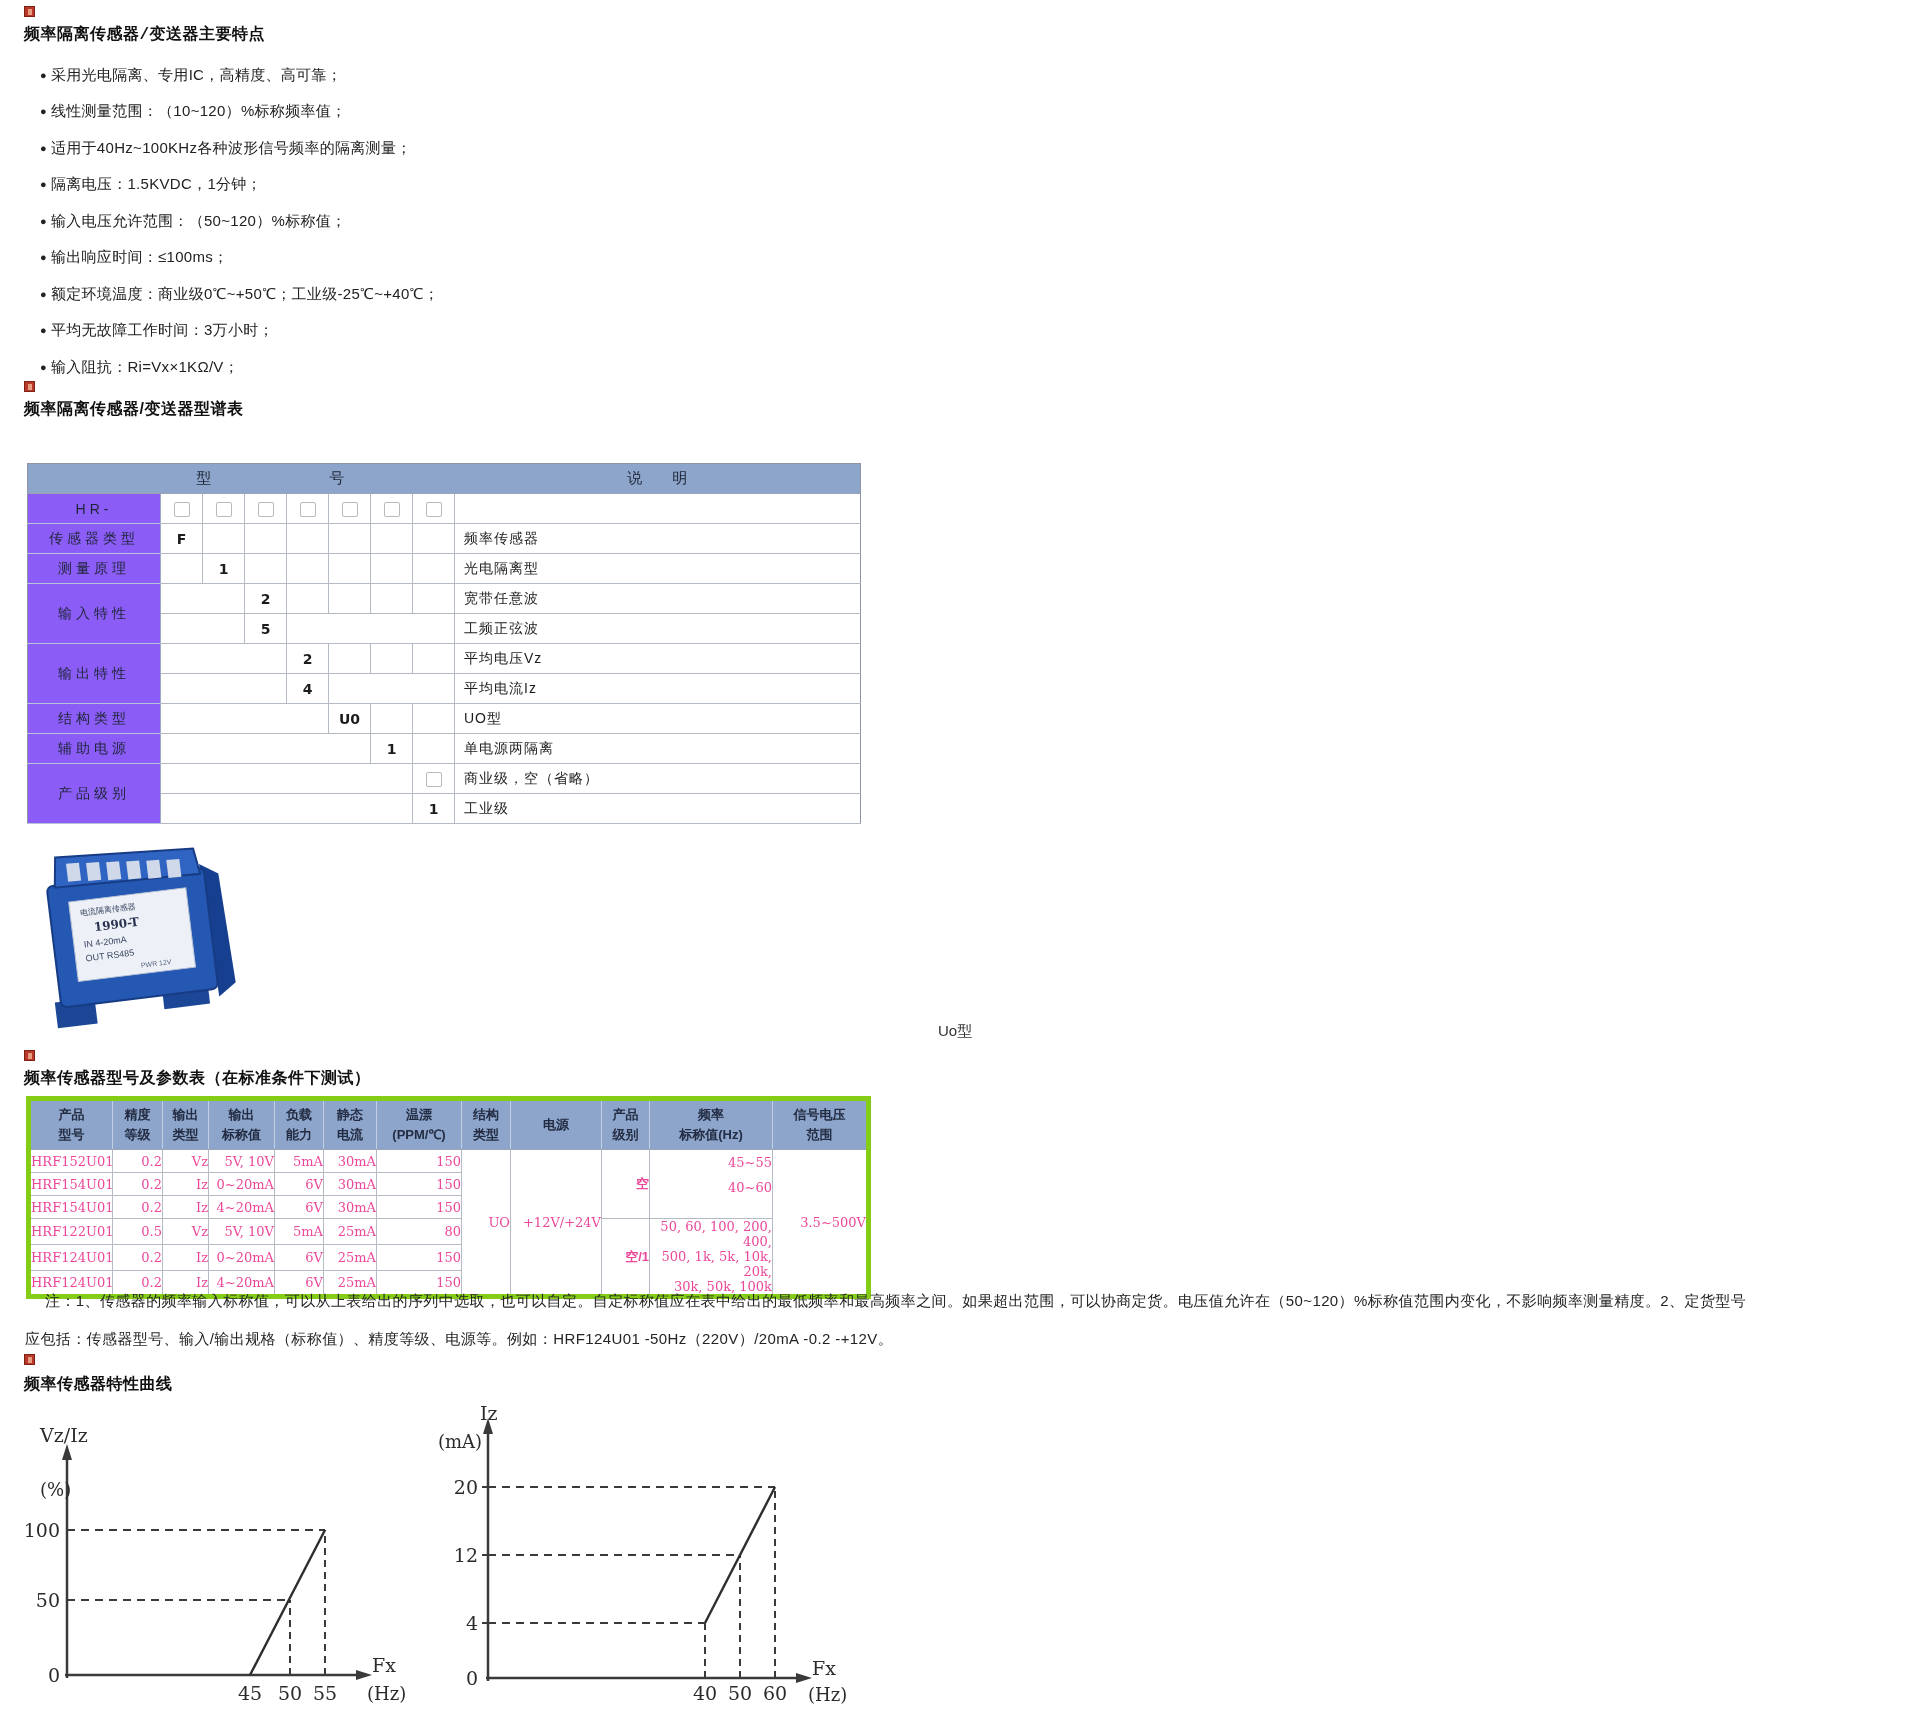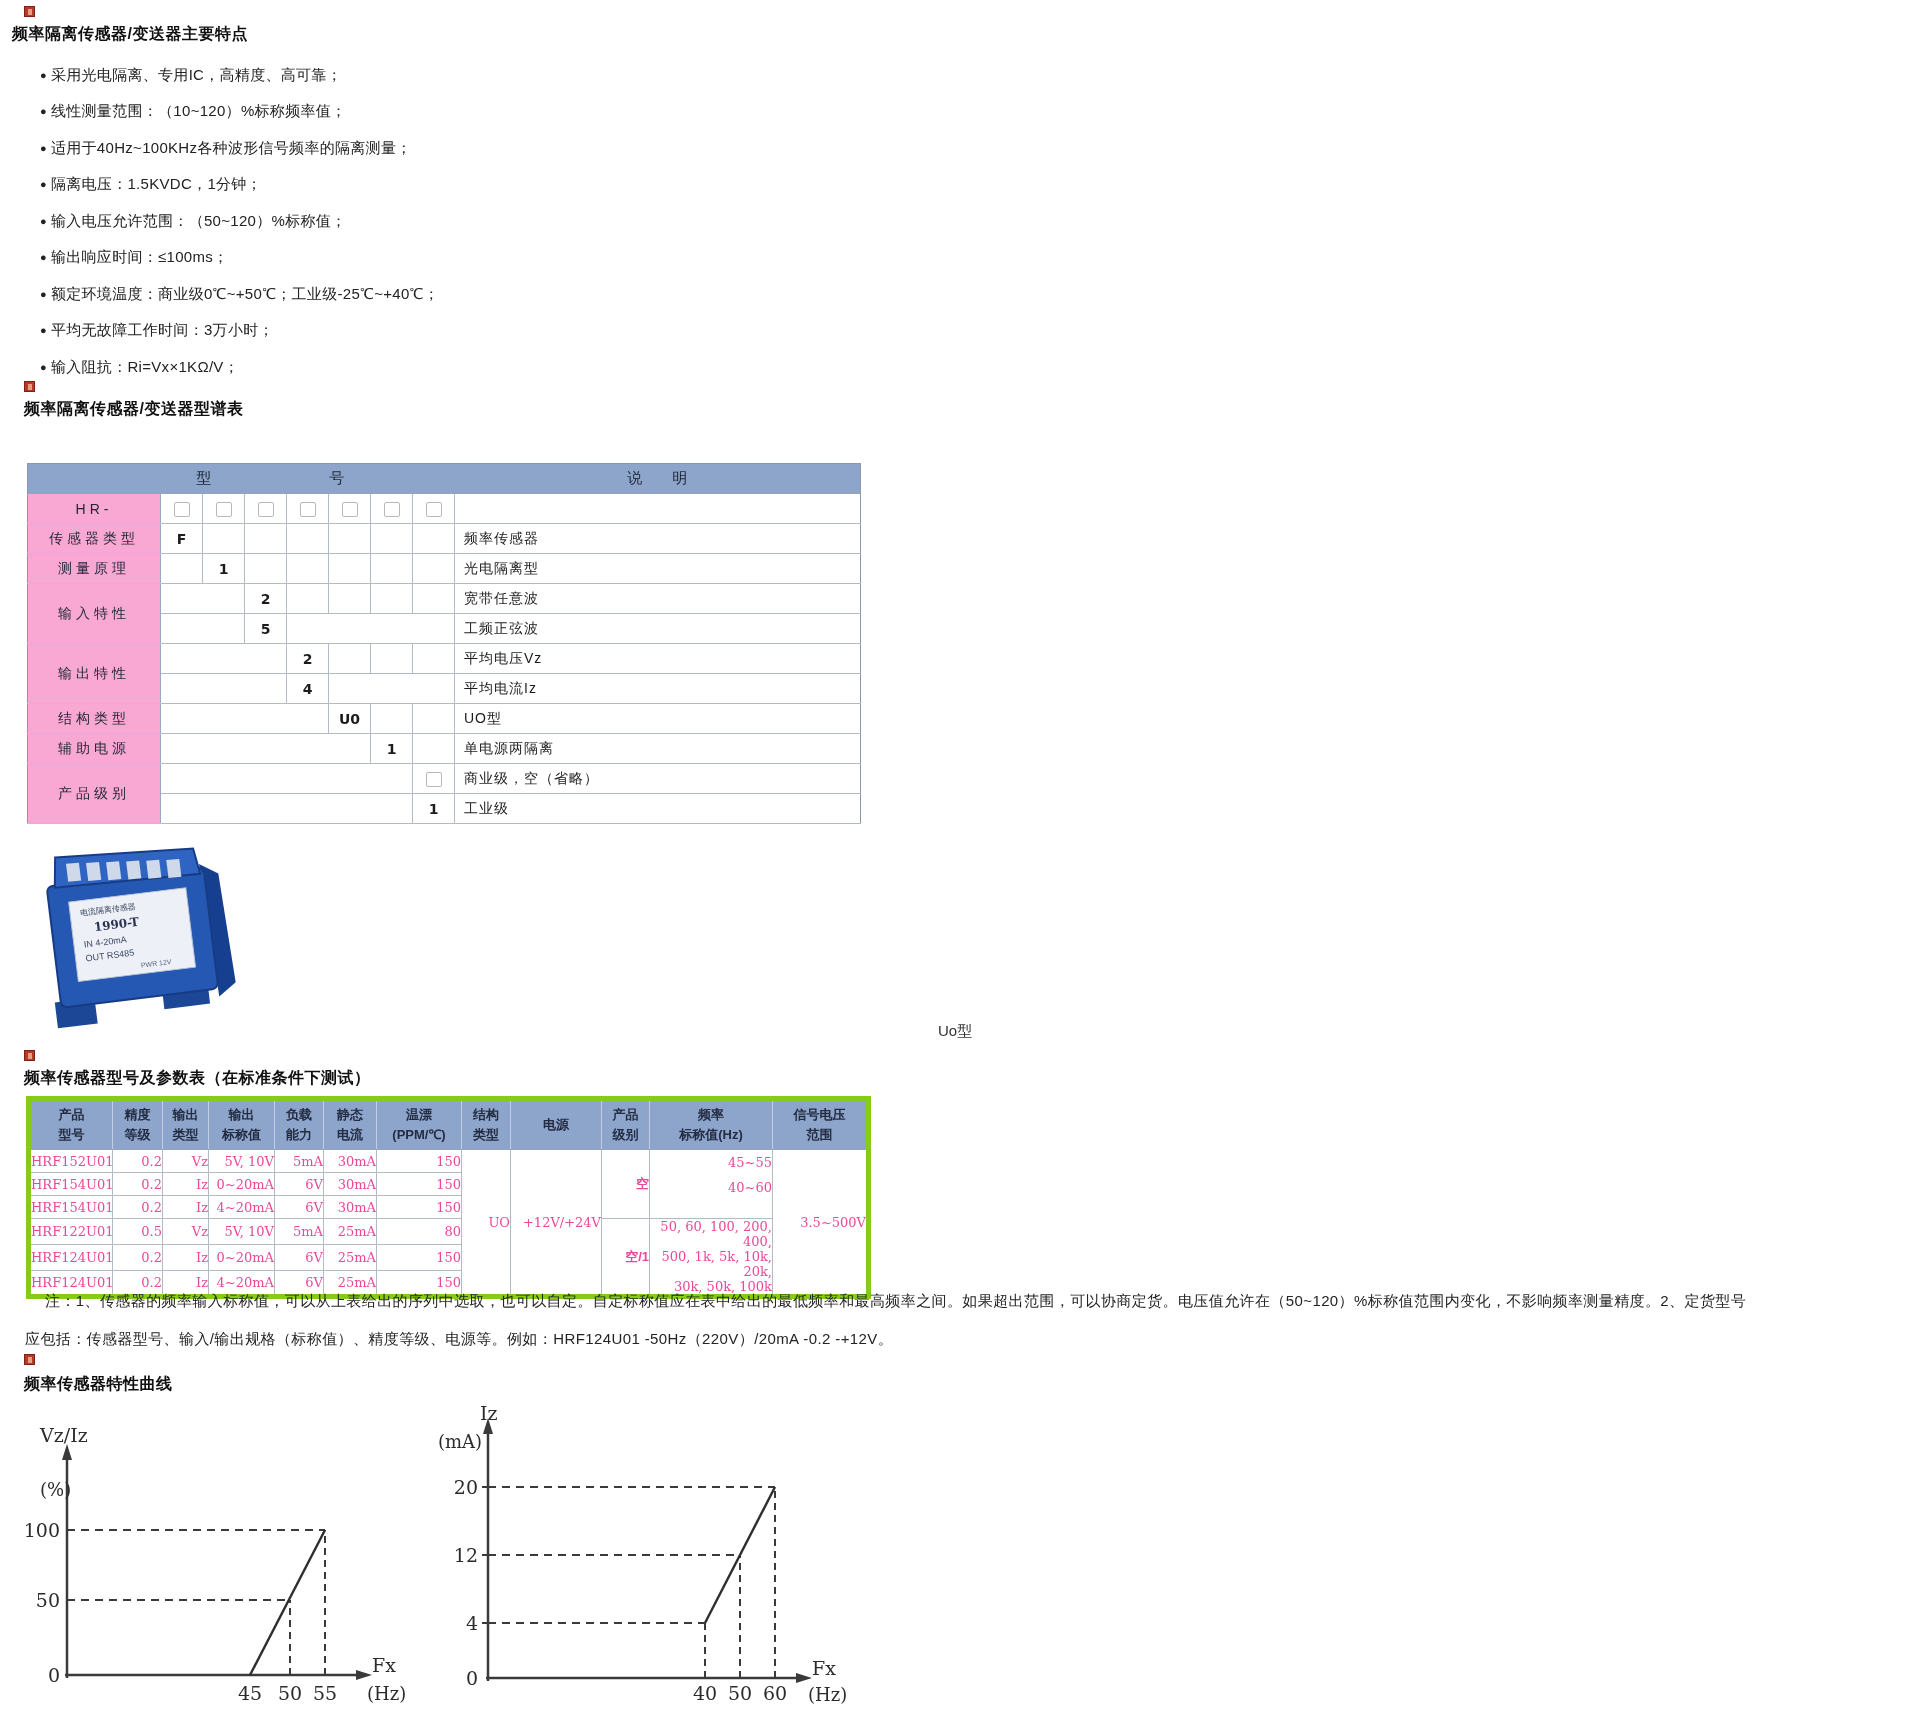--- a/index.html
+++ b/index.html
@@ -10,21 +10,21 @@
   .marker::after{content:"";position:absolute;left:3px;top:2px;width:4px;height:6px;background:#e79d7f;}
   
   .h{position:absolute;font-size:16px;font-weight:bold;color:#111;letter-spacing:0.5px;}
   
   .bullet{position:absolute;left:40px;font-size:15px;color:#222;letter-spacing:0.3px;}
   .bullet::before{content:"●";font-size:11px;margin-right:4px;vertical-align:1px;}
   
   table{border-collapse:collapse;table-layout:fixed;}
   .spec{position:absolute;left:27px;top:463px;width:833px;border:1px solid #8e96a4;font-size:14px;}
   .spec td{height:30px;text-align:center;border-bottom:1px solid #b3bac4;padding:0;color:#1c1c1c;box-sizing:border-box;}
-  .spec .lbl{background:#f9a8d4;color:#1d2636;border-bottom:1px solid #b5c2da;border-right:1px solid #9aa9c6;letter-spacing:4px;}
+  .spec .lbl{background:#8b5cf6;color:#1d2636;border-bottom:1px solid #b5c2da;border-right:1px solid #9aa9c6;letter-spacing:4px;}
   .spec .hdr{background:#8da5cb;color:#1d2636;border-bottom:1px solid #9aa3b3;font-size:15px;}
   .spec .hdr-xh div{display:flex;justify-content:center;gap:118px;padding-left:58px;}
   .spec .val{border-left:1px solid #b3bac4;border-right:1px solid #b3bac4;font-weight:bold;font-family:"DejaVu Sans",sans-serif;font-size:14px;}
   .spec .empty,.spec .box{border-left:1px solid #b3bac4;border-right:1px solid #b3bac4;}
   .spec .blank{border-left:none;border-right:none;}
   .spec .desc{border-left:1px solid #b3bac4;text-align:left;padding-left:9px;letter-spacing:1px;}
   .cbx{display:inline-block;width:14px;height:13px;border:1px solid #b9b9b9;border-radius:2px;background:#fff;vertical-align:middle;}
   
   .ptab{position:absolute;left:26px;top:1096px;width:840px;border:5px solid #84cc16;}
   .ptab th{background:#8da5cb;color:#232c42;font-weight:bold;font-size:13px;height:48px;border-right:1px solid #c3cee2;border-bottom:1px solid #9aa3b3;padding:0;line-height:1.55;}
@@ -35,21 +35,21 @@
   
   .note{position:absolute;left:25px;width:1890px;font-size:15px;color:#242424;letter-spacing:0.4px;}
   
   .chart text{font-family:"DejaVu Serif",serif;fill:#2b2b2b;}
   .uo{position:absolute;left:938px;top:1022px;font-size:15px;color:#333;}
 </style>
 </head>
 <body>
 
 <span class="marker" style="left:24px;top:6px;"></span>
-<div class="h" style="left:12px;top:24px;">频率隔离传感器/变送器主要特点</div>
+<div class="h" style="left:24px;top:24px;font-family:Liberation Mono, monospace;">频率隔离传感器/变送器主要特点</div>
 
 <div class="bullet" style="top:66px;">采用光电隔离、专用IC，高精度、高可靠；</div>
 <div class="bullet" style="top:102px;">线性测量范围：（10~120）%标称频率值；</div>
 <div class="bullet" style="top:139px;">适用于40Hz~100KHz各种波形信号频率的隔离测量；</div>
 <div class="bullet" style="top:175px;">隔离电压：1.5KVDC，1分钟；</div>
 <div class="bullet" style="top:212px;">输入电压允许范围：（50~120）%标称值；</div>
 <div class="bullet" style="top:248px;">输出响应时间：≤100ms；</div>
 <div class="bullet" style="top:285px;">额定环境温度：商业级0℃~+50℃；工业级-25℃~+40℃；</div>
 <div class="bullet" style="top:321px;">平均无故障工作时间：3万小时；</div>
 <div class="bullet" style="top:358px;">输入阻抗：Ri=Vx×1KΩ/V；</div>

